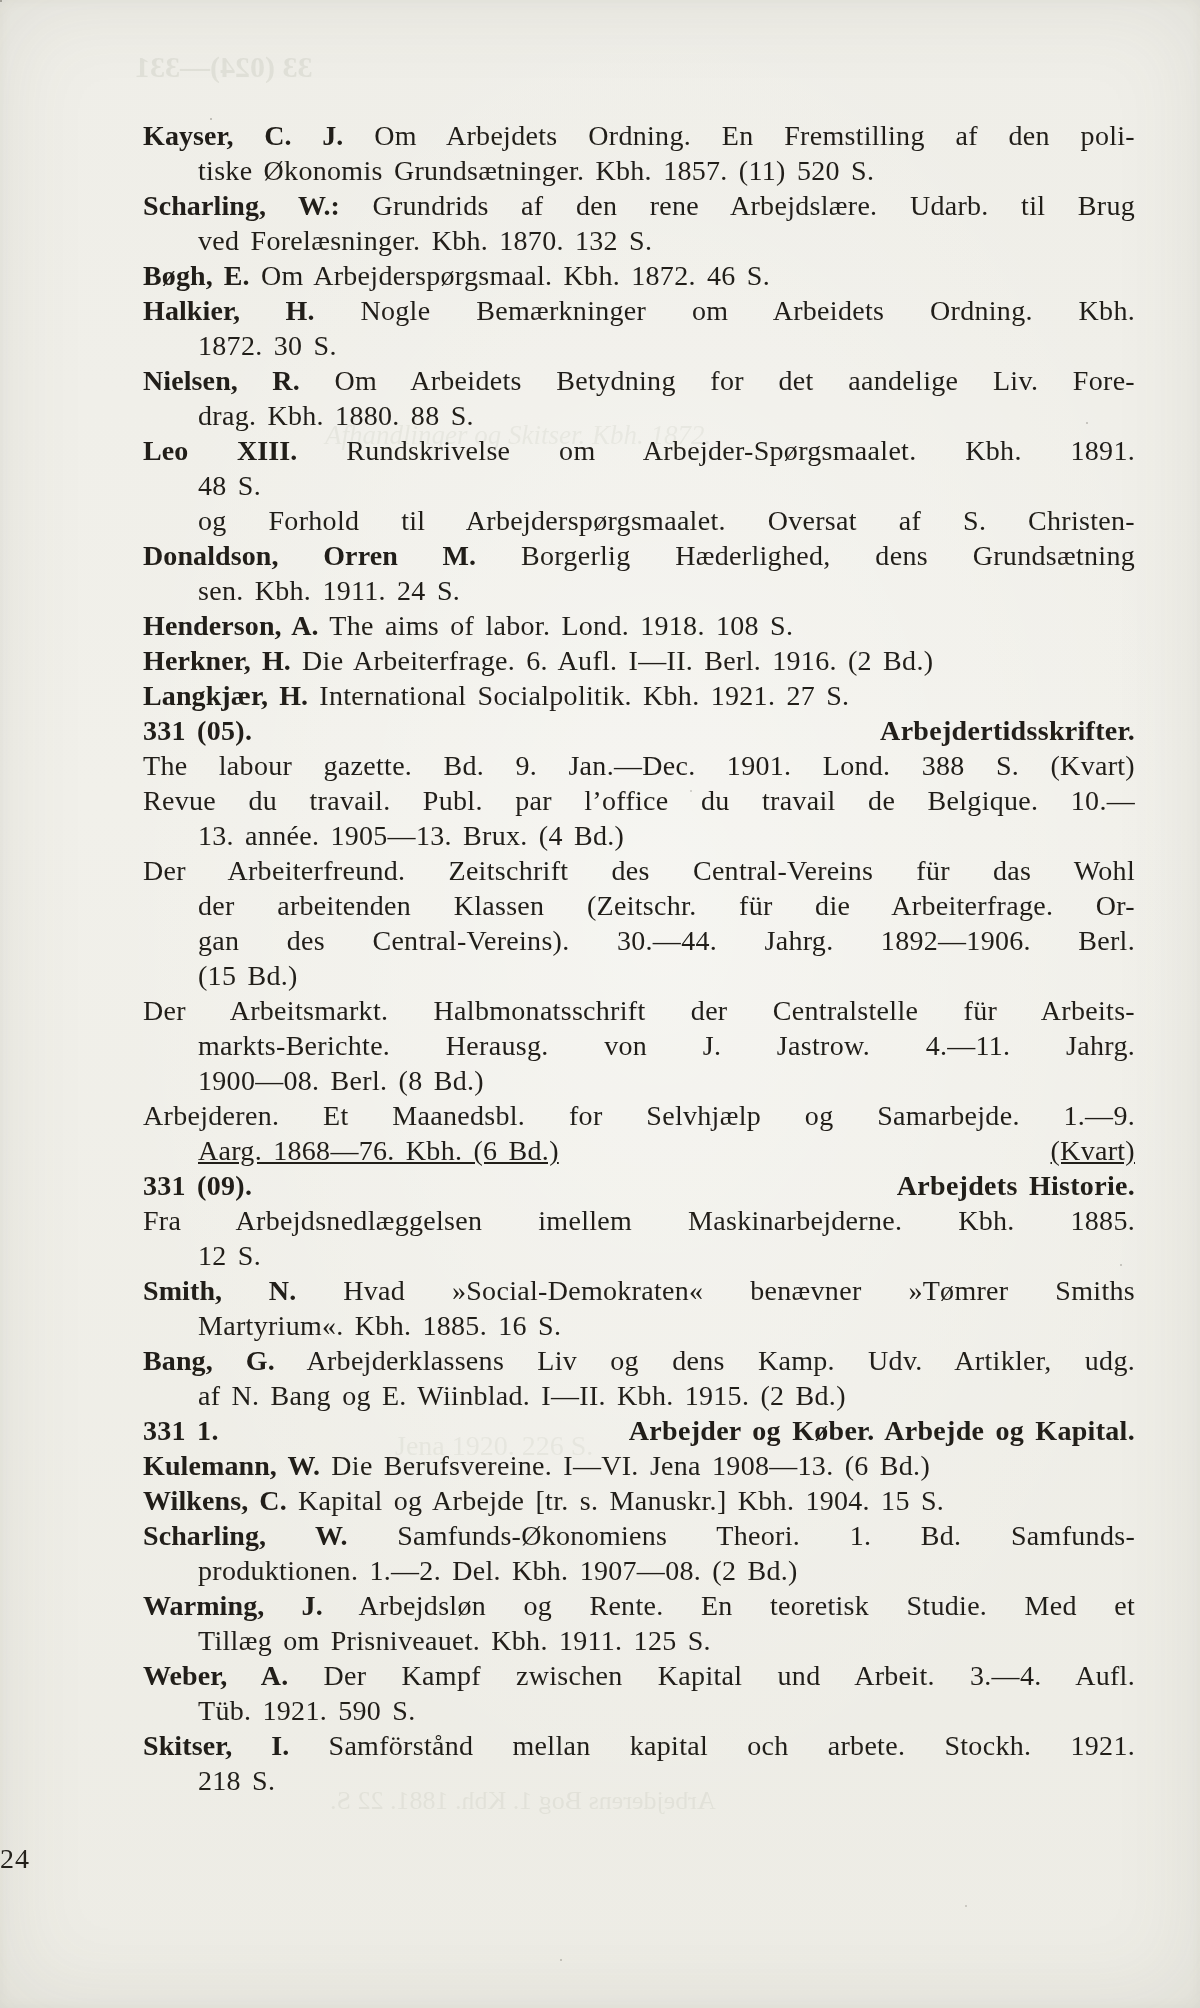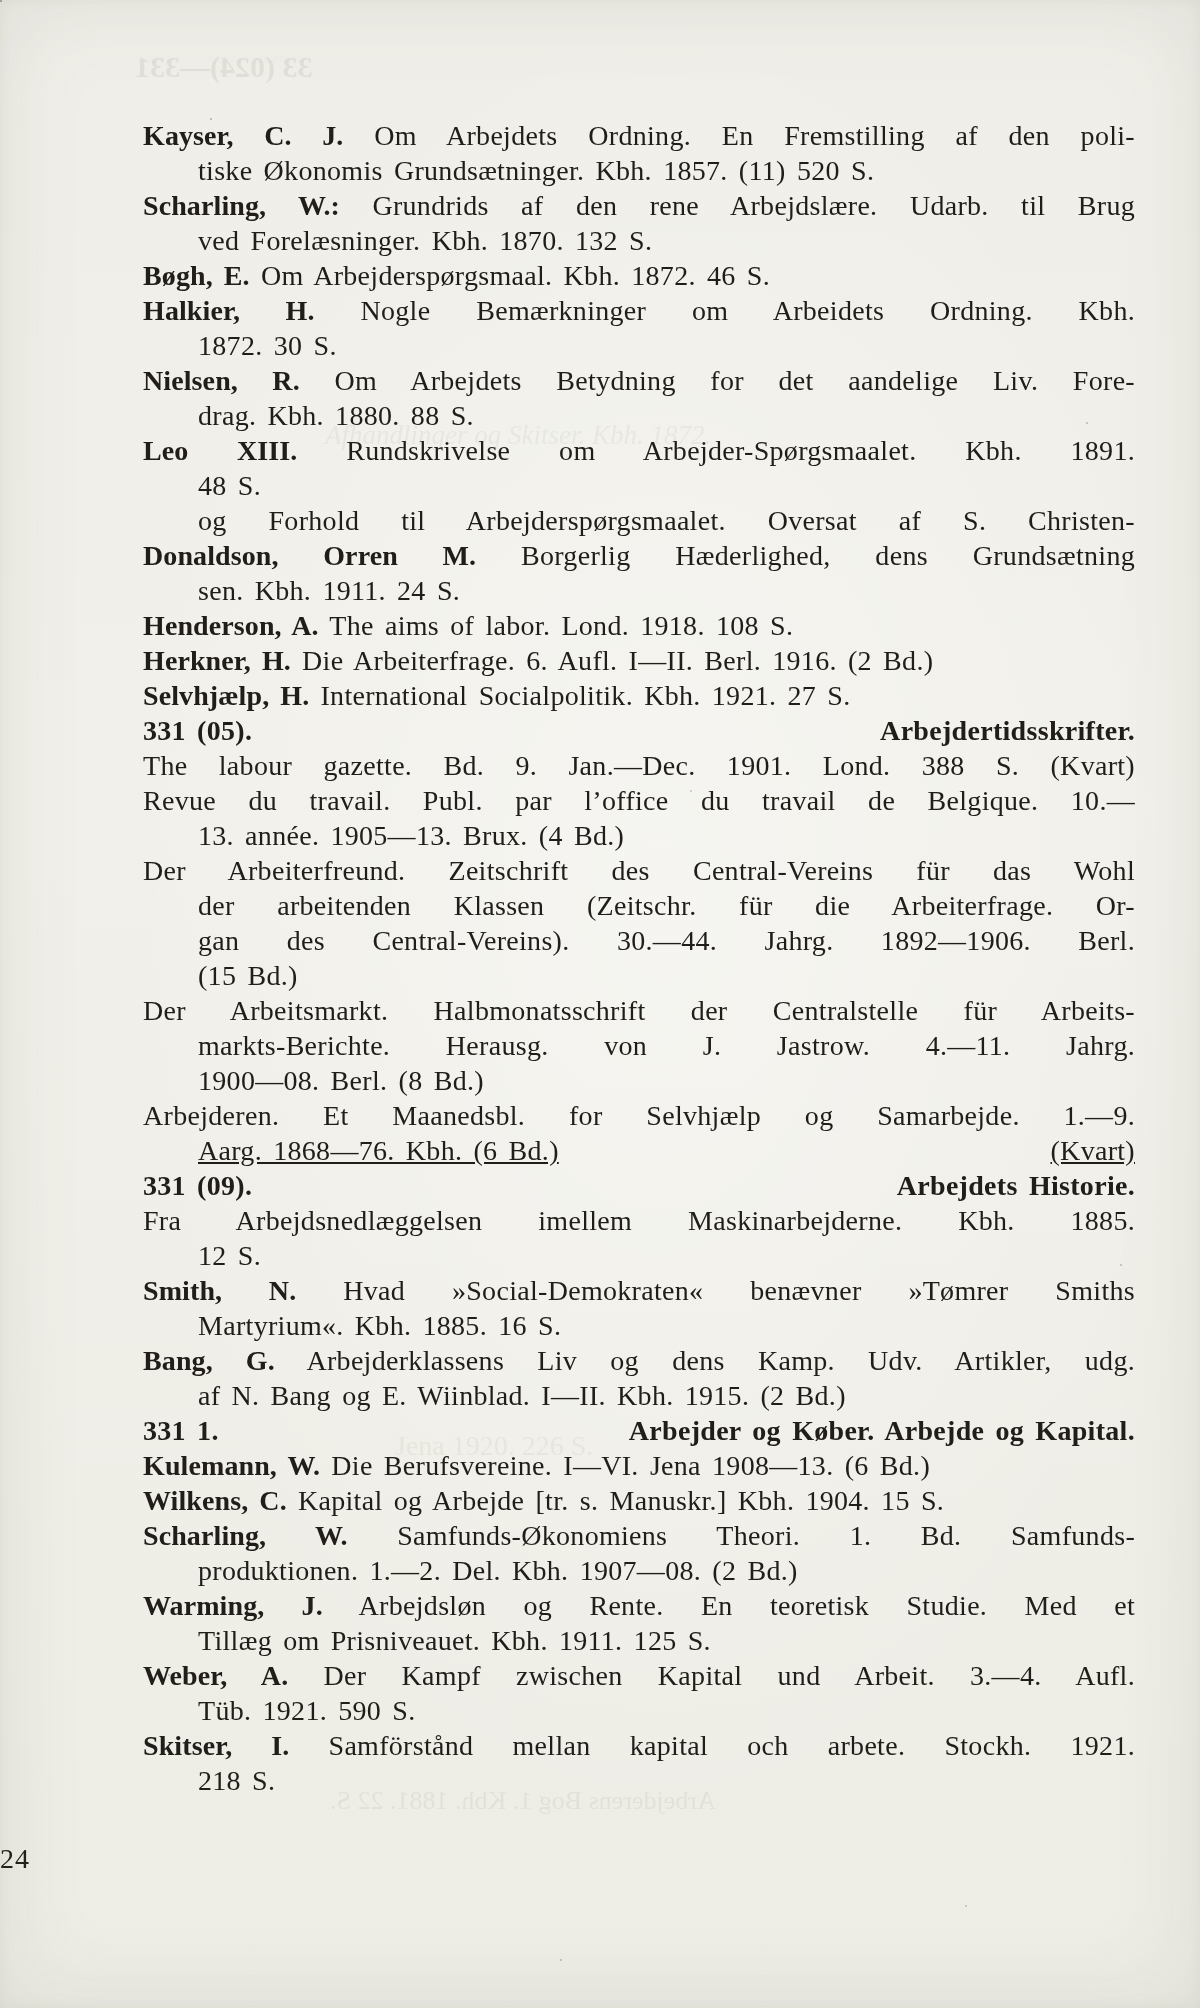--- a/index.html
+++ b/index.html
@@ -60,30 +60,30 @@
       <div class="ghost mirrored" style="left: 330px; top: 1786px; font-size: 26px; opacity: 0.13;">Arbejderens Bog 1. Kbh. 1881. 22 S.</div>
     </div>
   <main class="text-block">
       <div class="line justify"><span class="bold">Kayser, C. J.</span><span> Om Arbejdets Ordning. En Fremstilling af den poli-</span></div>
       <div class="line indent"><span>tiske Økonomis Grundsætninger. Kbh. 1857. (11) 520 S.</span></div>
       <div class="line justify"><span class="bold">Scharling, W.:</span><span> Grundrids af den rene Arbejdslære. Udarb. til Brug</span></div>
       <div class="line indent"><span>ved Forelæsninger. Kbh. 1870. 132 S.</span></div>
       <div class="line"><span class="bold">Bøgh, E.</span><span> Om Arbejderspørgsmaal. Kbh. 1872. 46 S.</span></div>
       <div class="line justify"><span class="bold">Halkier, H.</span><span> Nogle Bemærkninger om Arbeidets Ordning. Kbh.</span></div>
       <div class="line indent"><span>1872. 30 S.</span></div>
-      <div class="line justify"><span class="bold">Nielsen, R.</span><span> Om Arbejdets Betydning for det aandelige Liv. Fore-</span></div>
+      <div class="line justify"><span class="bold">Nielsen, R.</span><span> Om Arbeidets Betydning for det aandelige Liv. Fore-</span></div>
       <div class="line indent"><span>drag. Kbh. 1880. 88 S.</span></div>
       <div class="line justify"><span class="bold">Leo XIII.</span><span> Rundskrivelse om Arbejder-Spørgsmaalet. Kbh. 1891.</span></div>
       <div class="line indent"><span>48 S.</span></div>
       <div class="line indent justify"><span>og Forhold til Arbejderspørgsmaalet. Oversat af S. Christen-</span></div>
       <div class="line justify"><span class="bold">Donaldson, Orren M.</span><span> Borgerlig Hæderlighed, dens Grundsætning</span></div>
       <div class="line indent"><span>sen. Kbh. 1911. 24 S.</span></div>
       <div class="line"><span class="bold">Henderson, A.</span><span> The aims of labor. Lond. 1918. 108 S.</span></div>
       <div class="line"><span class="bold">Herkner, H.</span><span> Die Arbeiterfrage. 6. Aufl. I—II. Berl. 1916. (2 Bd.)</span></div>
-      <div class="line"><span class="bold">Selvhjælp, H.</span><span> International Socialpolitik. Kbh. 1921. 27 S.</span></div>
+      <div class="line"><span class="bold">Langkjær, H.</span><span> International Socialpolitik. Kbh. 1921. 27 S.</span></div>
       <div class="line heading">
         <span>331 (05).</span>
         <span>Arbejdertidsskrifter.</span>
       </div>
       <div class="line justify"><span>The labour gazette. Bd. 9. Jan.—Dec. 1901. Lond. 388 S. (Kvart)</span></div>
       <div class="line justify"><span>Revue du travail. Publ. par l’office du travail de Belgique. 10.—</span></div>
       <div class="line indent"><span>13. année. 1905—13. Brux. (4 Bd.)</span></div>
       <div class="line justify"><span>Der Arbeiterfreund. Zeitschrift des Central-Vereins für das Wohl</span></div>
       <div class="line indent justify"><span>der arbeitenden Klassen (Zeitschr. für die Arbeiterfrage. Or-</span></div>
       <div class="line indent justify"><span>gan des Central-Vereins). 30.—44. Jahrg. 1892—1906. Berl.</span></div>

